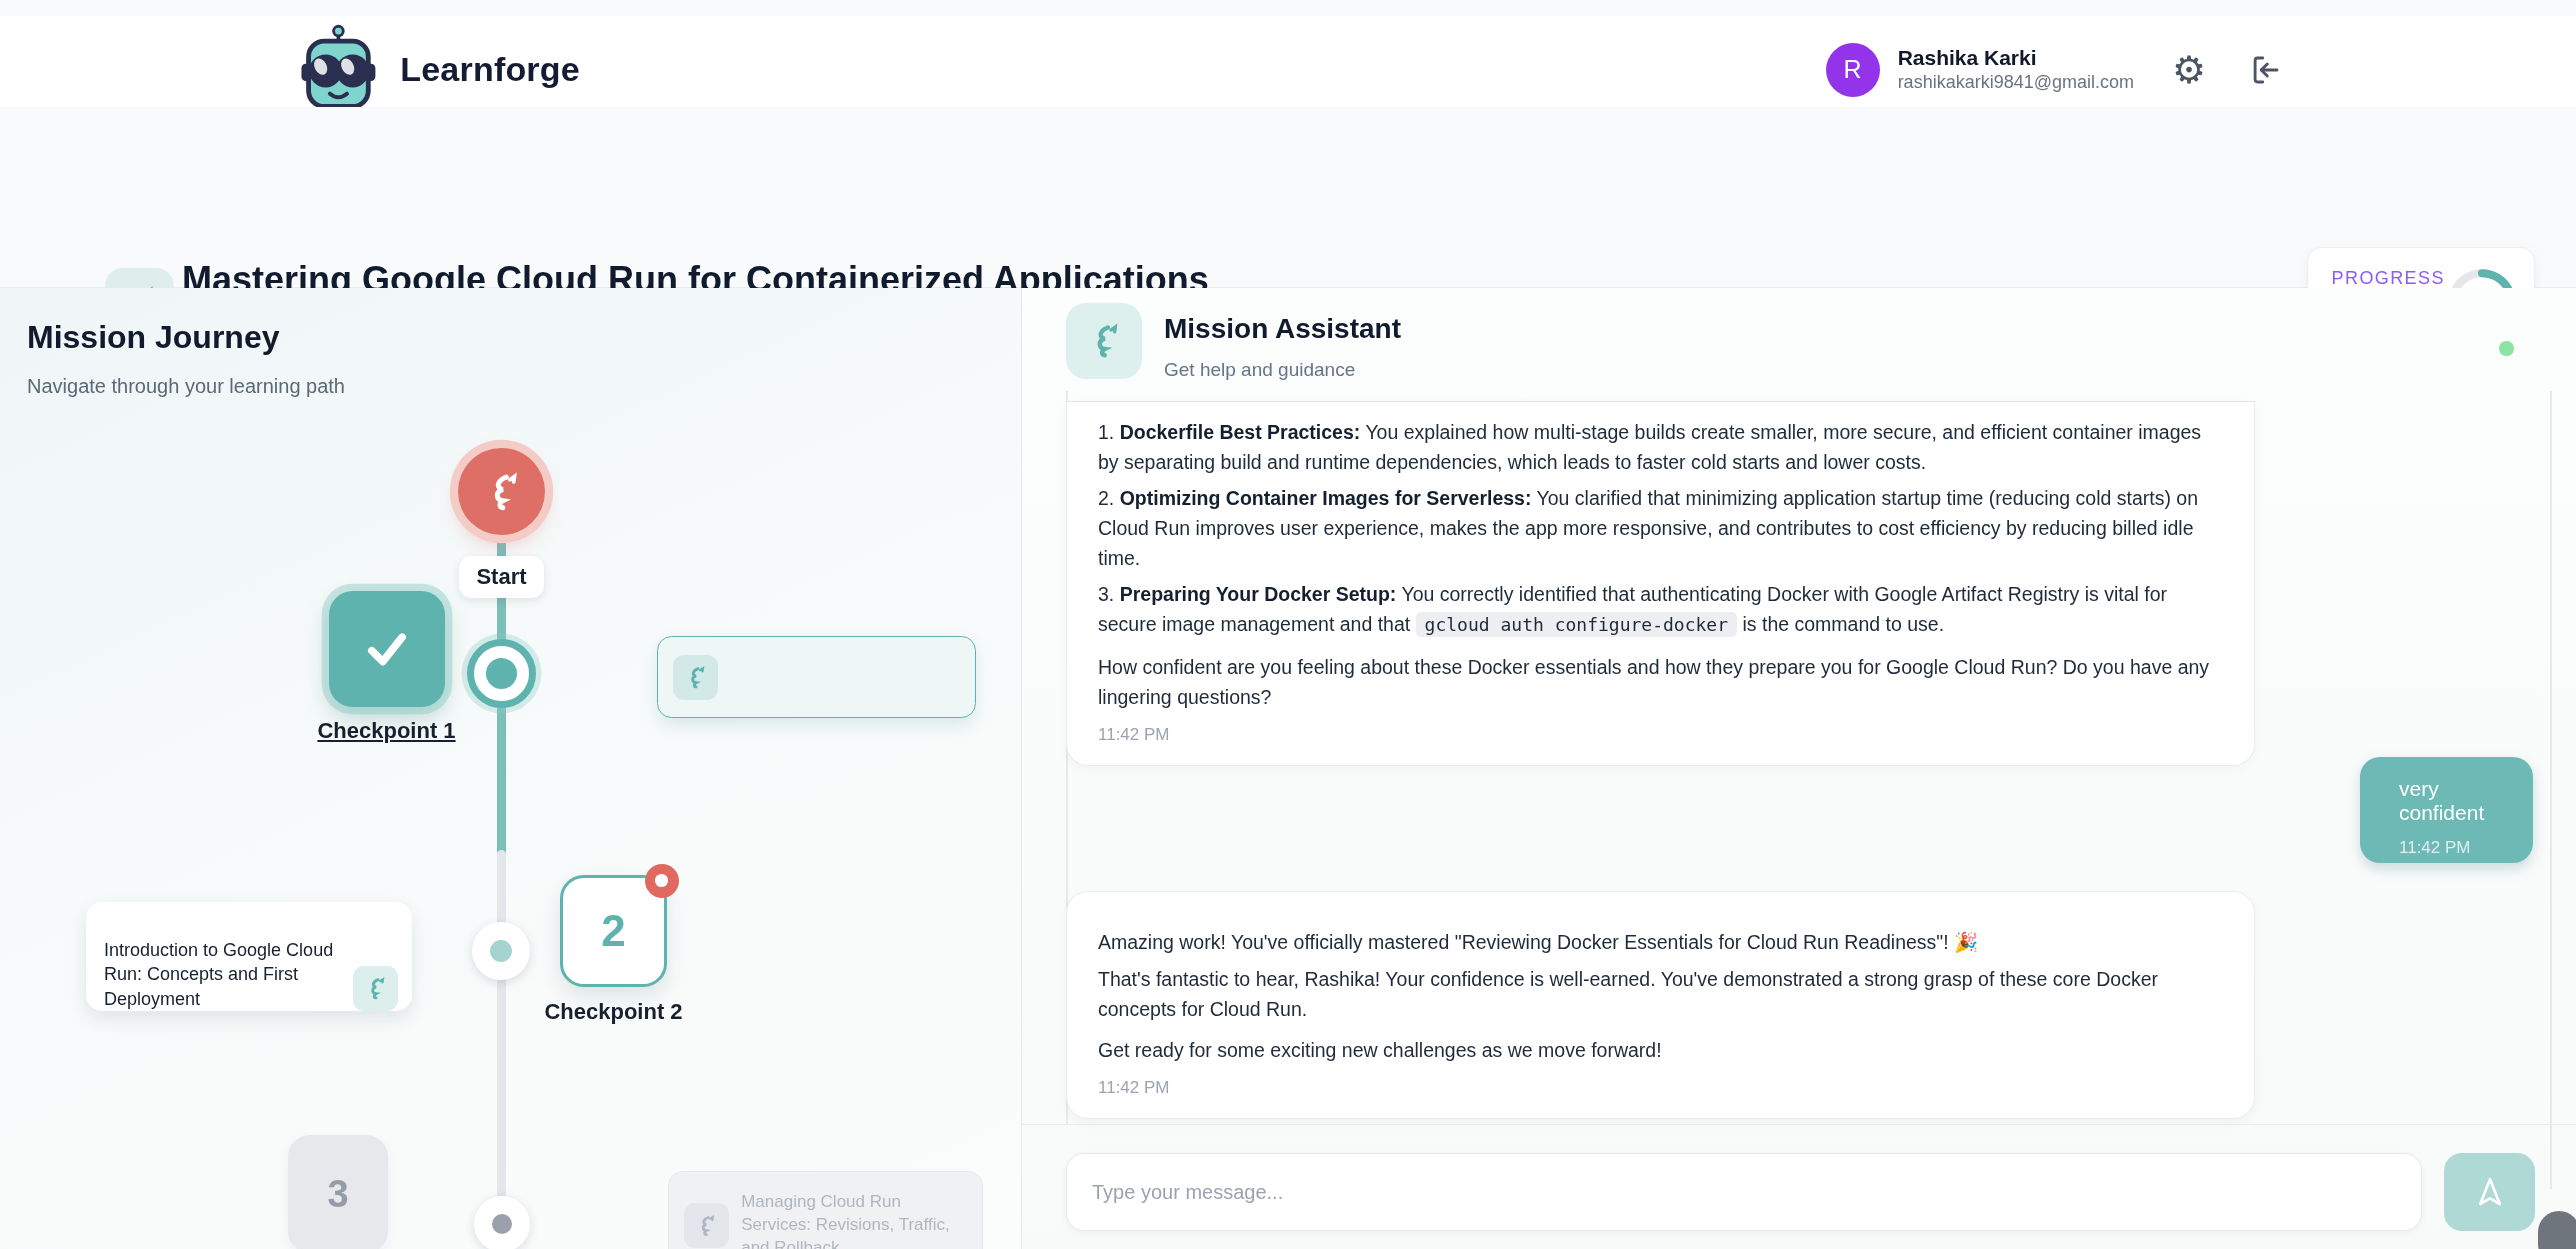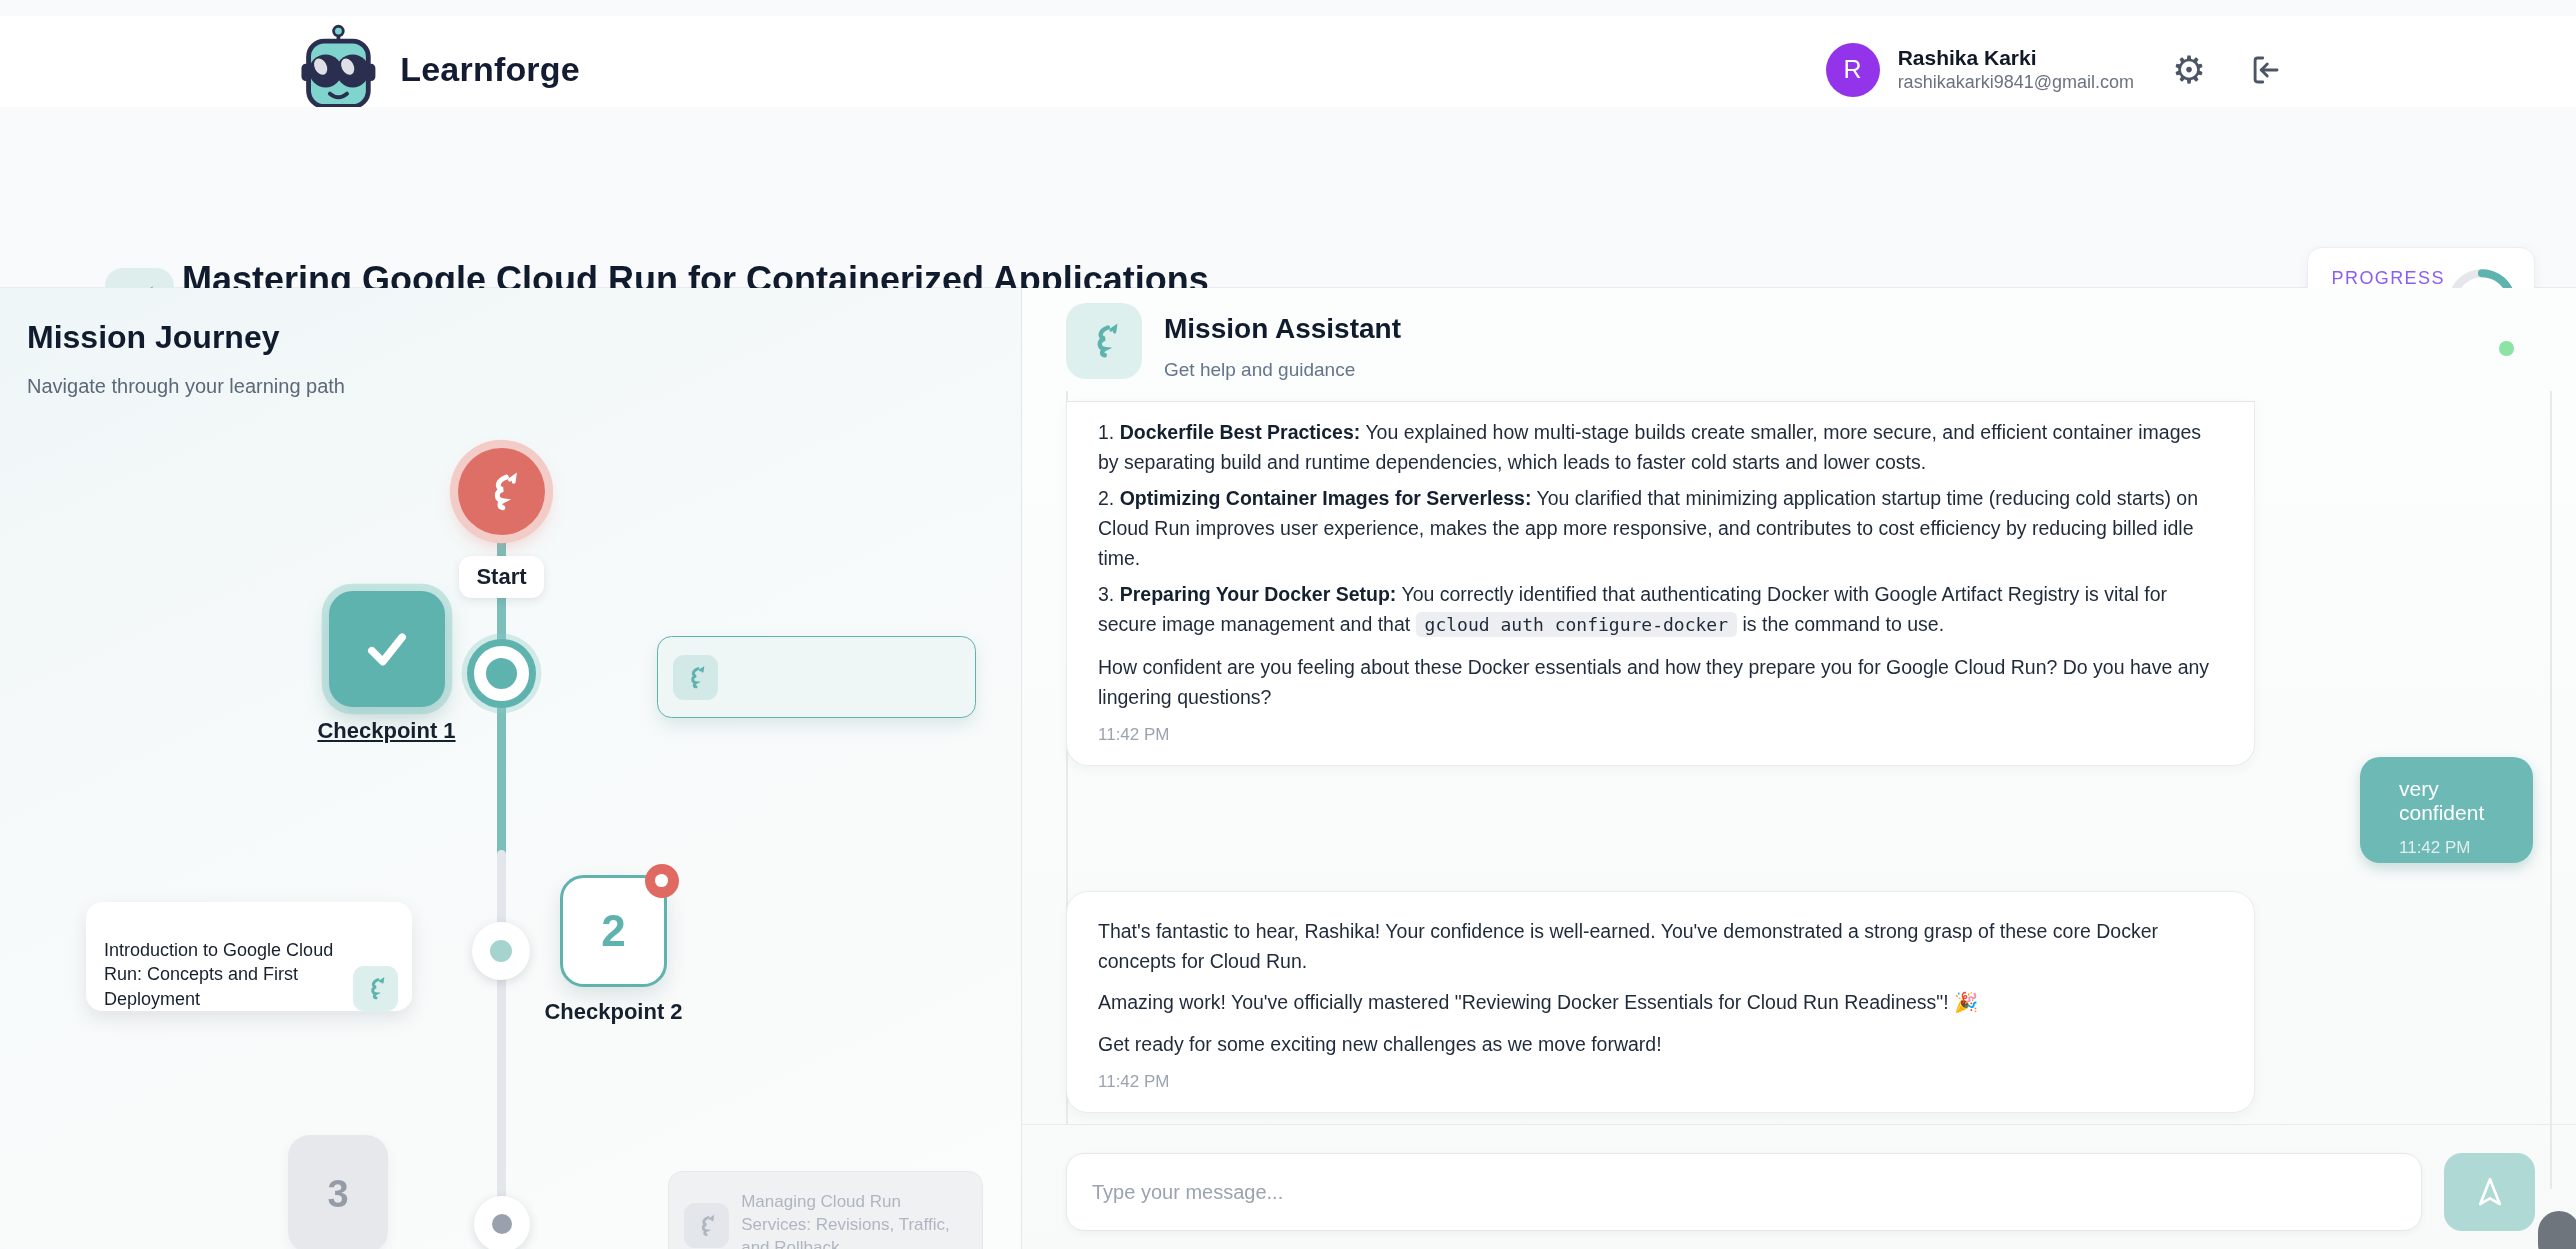--- a/index.html
+++ b/index.html
@@ -320,22 +320,22 @@
       <div class="msg-p gap">How confident are you feeling about these Docker essentials and how they prepare you for Google Cloud Run? Do you have any lingering questions?</div>
       <div class="msg-time">11:42 PM</div>
     </div>
 
     <div class="user-bubble">
       <div class="txt">very confident</div>
       <div class="time">11:42 PM</div>
     </div>
 
     <div class="msg-card second">
+      <div class="msg-p gap">Amazing work! You've officially mastered "Reviewing Docker Essentials for Cloud Run Readiness"! 🎉</div>
       <div class="msg-p">That's fantastic to hear, Rashika! Your confidence is well-earned. You've demonstrated a strong grasp of these core Docker concepts for Cloud Run.</div>
-      <div class="msg-p gap">Amazing work! You've officially mastered "Reviewing Docker Essentials for Cloud Run Readiness"! 🎉</div>
       <div class="msg-p gap">Get ready for some exciting new challenges as we move forward!</div>
       <div class="msg-time">11:42 PM</div>
     </div>
 
     <div class="input-divider"></div>
     <input class="chat-input" type="text" placeholder="Type your message..." style="">
     <button class="send-btn">
       <svg width="36" height="36" viewBox="0 0 24 24">
         <path d="M12 3.5 L18.5 20 L12 16.2 L5.5 20 Z" fill="none" stroke="#ffffff" stroke-width="1.8" stroke-linecap="round" stroke-linejoin="round"></path>
       </svg>

